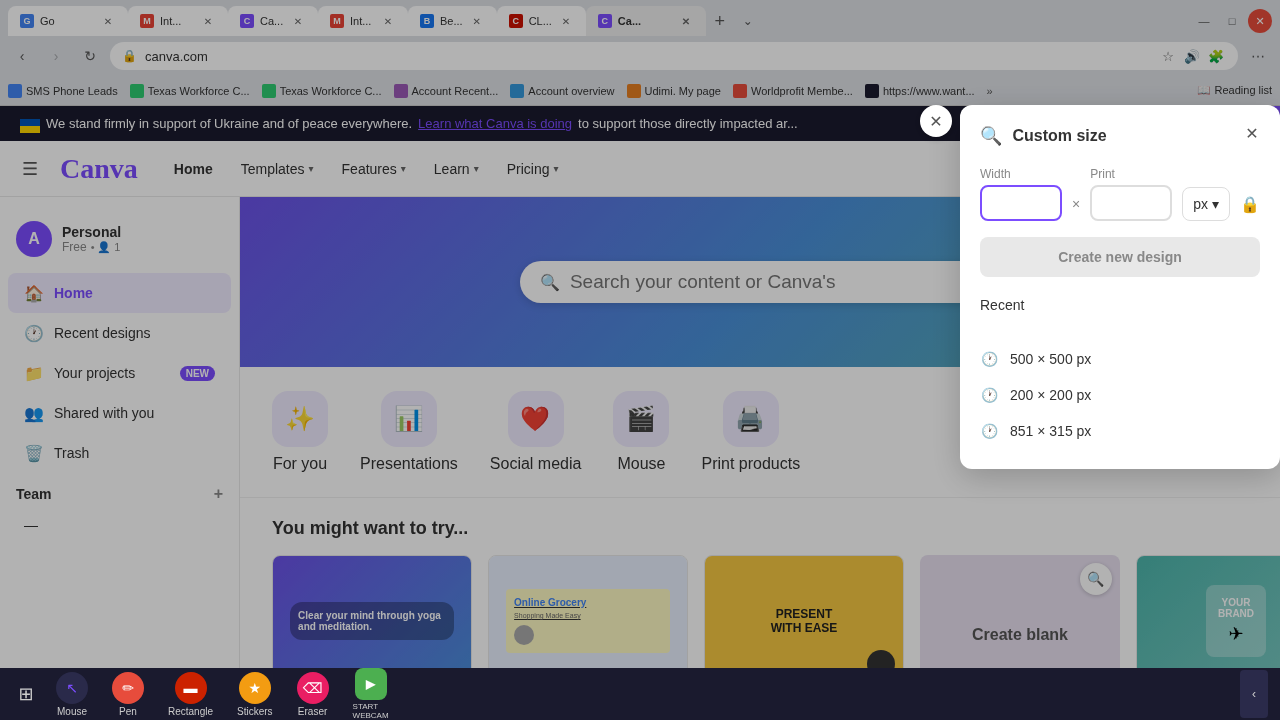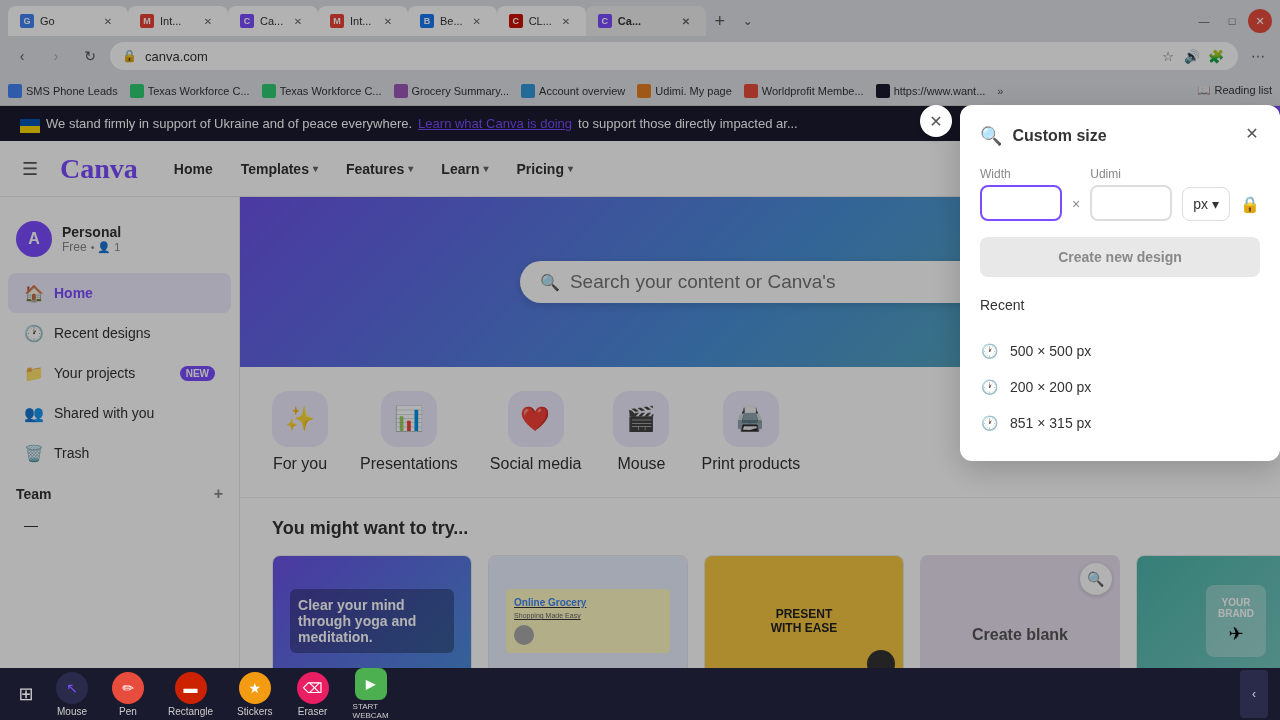--- a/index.html
+++ b/index.html
@@ -37,21 +37,21 @@
 
     
     .app-container { display: flex; flex-direction: column; height: calc(720px - 36px - 40px - 30px); }
 
     
     .top-nav { background: white; border-bottom: 1px solid #e8e8e8; height: 56px; display: flex; align-items: center; padding: 0 16px; gap: 16px; z-index: 10; }
     .hamburger { width: 28px; height: 28px; display: flex; align-items: center; justify-content: center; cursor: pointer; color: #555; font-size: 18px; }
     .canva-logo { font-size: 28px; font-weight: bold; color: #7c4dff; font-family: Georgia, serif; cursor: pointer; margin-right: 8px; }
     .canva-logo span { color: #7c4dff; }
     .nav-links { display: flex; align-items: center; gap: 4px; }
-    .nav-link { padding: 8px 12px; font-size: 14px; color: #333; cursor: pointer; border-radius: 6px; display: flex; align-items: center; gap: 4px; font-weight: 700; }
+    .nav-link { padding: 8px 12px; font-size: 14px; color: #333; cursor: pointer; border-radius: 6px; display: flex; align-items: center; gap: 4px; font-weight: 400; }
     .nav-link.active { font-weight: 600; }
     .nav-chevron { font-size: 10px; color: #666; }
     .nav-spacer { flex: 1; }
     .nav-avatar { width: 36px; height: 36px; background: #7c4dff; border-radius: 50%; display: flex; align-items: center; justify-content: center; color: white; font-weight: bold; font-size: 16px; cursor: pointer; }
 
     
     .main-content { display: flex; flex: 1; overflow: hidden; }
 
     
     .sidebar { width: 240px; background: white; border-right: 1px solid #e8e8e8; padding: 16px 0; display: flex; flex-direction: column; overflow-y: auto; flex-shrink: 0; }
@@ -107,21 +107,21 @@
     .panel-title { font-size: 16px; font-weight: 600; color: #333; }
     .panel-dimensions { display: flex; align-items: center; gap: 10px; margin-bottom: 16px; }
     .dim-input { flex: 1; }
     .dim-label { font-size: 12px; color: #888; margin-bottom: 4px; }
     .dim-field { border: 2px solid #7c4dff; border-radius: 8px; padding: 8px 10px; font-size: 14px; width: 100%; outline: none; }
     .dim-separator { font-size: 14px; color: #888; padding-top: 20px; }
     .dim-unit { display: flex; align-items: center; gap: 4px; border: 1px solid #ddd; border-radius: 8px; padding: 8px 10px; cursor: pointer; margin-top: 20px; font-size: 14px; color: #333; white-space: nowrap; }
     .dim-lock { font-size: 16px; color: #888; margin-top: 20px; cursor: pointer; }
     .create-btn { width: 100%; background: #e8e8e8; color: #888; border: none; border-radius: 8px; padding: 12px; font-size: 14px; font-weight: 600; cursor: not-allowed; margin-bottom: 20px; }
     .recent-section { }
-    .recent-title { font-size: 14px; font-weight: 500; color: #333; margin-bottom: 20px; }
+    .recent-title { font-size: 14px; font-weight: 500; color: #333; margin-bottom: 28px; }
     .recent-item { display: flex; align-items: center; gap: 10px; padding: 8px 0; cursor: pointer; }
     .recent-icon { width: 20px; height: 20px; display: flex; align-items: center; justify-content: center; color: #888; font-size: 14px; }
     .recent-text { font-size: 14px; color: #333; }
 
     
     .outer-close { position: absolute; top: 105px; right: 328px; width: 32px; height: 32px; background: white; border-radius: 50%; display: flex; align-items: center; justify-content: center; box-shadow: 0 2px 6px rgba(0,0,0,0.2); cursor: pointer; font-size: 16px; color: #555; z-index: 101; }
 
     
     .taskbar { position: absolute; bottom: 0; left: 0; right: 0; background: #1a1a2e; height: 52px; display: flex; align-items: center; padding: 0 12px; gap: 8px; z-index: 200; }
     .taskbar-apps { font-size: 18px; color: #ccc; width: 28px; height: 28px; display: flex; align-items: center; justify-content: center; cursor: pointer; }
@@ -222,21 +222,21 @@
     <div class="bookmark-item">
       <div class="bookmark-icon" style="background:#2ecc71;"></div>
       <span>Texas Workforce C...</span>
     </div>
     <div class="bookmark-item">
       <div class="bookmark-icon" style="background:#2ecc71;"></div>
       <span>Texas Workforce C...</span>
     </div>
     <div class="bookmark-item">
       <div class="bookmark-icon" style="background:#9b59b6;"></div>
-      <span>Grocery Summary...</span>
+      <span>Account Recent...</span>
     </div>
     <div class="bookmark-item">
       <div class="bookmark-icon" style="background:#3498db;"></div>
       <span>Account overview</span>
     </div>
     <div class="bookmark-item">
       <div class="bookmark-icon" style="background:#e67e22;"></div>
       <span>Udimi. My page</span>
     </div>
     <div class="bookmark-item">
@@ -373,21 +373,21 @@
           <span class="quick-action-label">Print products</span>
         </div>
       </div>
 
       <div class="section">
         <div class="section-title">You might want to try...</div>
         <div class="design-cards">
 
           <div class="design-card">
             <div class="design-card-thumb fb-card-bg" style="display:flex;align-items:center;justify-content:center;padding:8px;">
-              <div style="background:rgba(0,0,0,0.3);border-radius:6px;padding:8px;width:90%;font-size:14px;color:white;font-weight:600;">Clear your mind through yoga and meditation.</div>
+              <div style="background:rgba(0,0,0,0.3);border-radius:12px;padding:8px;width:90%;font-size:10px;color:white;font-weight:600;">Clear your mind through yoga and meditation.</div>
             </div>
             <div class="design-card-info">
               <div class="design-card-name">Facebook Cover</div>
             </div>
           </div>
 
           <div class="design-card">
             <div class="design-card-thumb grocery-card-bg" style="display:flex;align-items:center;justify-content:center;padding:8px;">
               <div style="background:#fef9c3;border-radius:4px;padding:8px;width:90%;font-size:8px;color:#333;text-decoration:underline;">
                 <div style="font-weight:bold;font-size:10px;color:#4285f4;margin-bottom:4px;">Online Grocery</div>
@@ -462,21 +462,21 @@
     <div class="panel-close">✕</div>
 
     
     <div class="panel-dimensions">
       <div class="dim-input">
         <div class="dim-label">Width</div>
         <input class="dim-field" type="number" value="" style="">
       </div>
       <div class="dim-separator">×</div>
       <div class="dim-input">
-        <div class="dim-label">Udimi</div>
+        <div class="dim-label">Print</div>
         <input class="dim-field" type="number" value="" style="border-color: rgb(221, 221, 221);">
       </div>
       <div class="dim-unit">
         <span>px</span>
         <span>▾</span>
       </div>
       <div class="dim-lock">🔒</div>
     </div>
 
     

